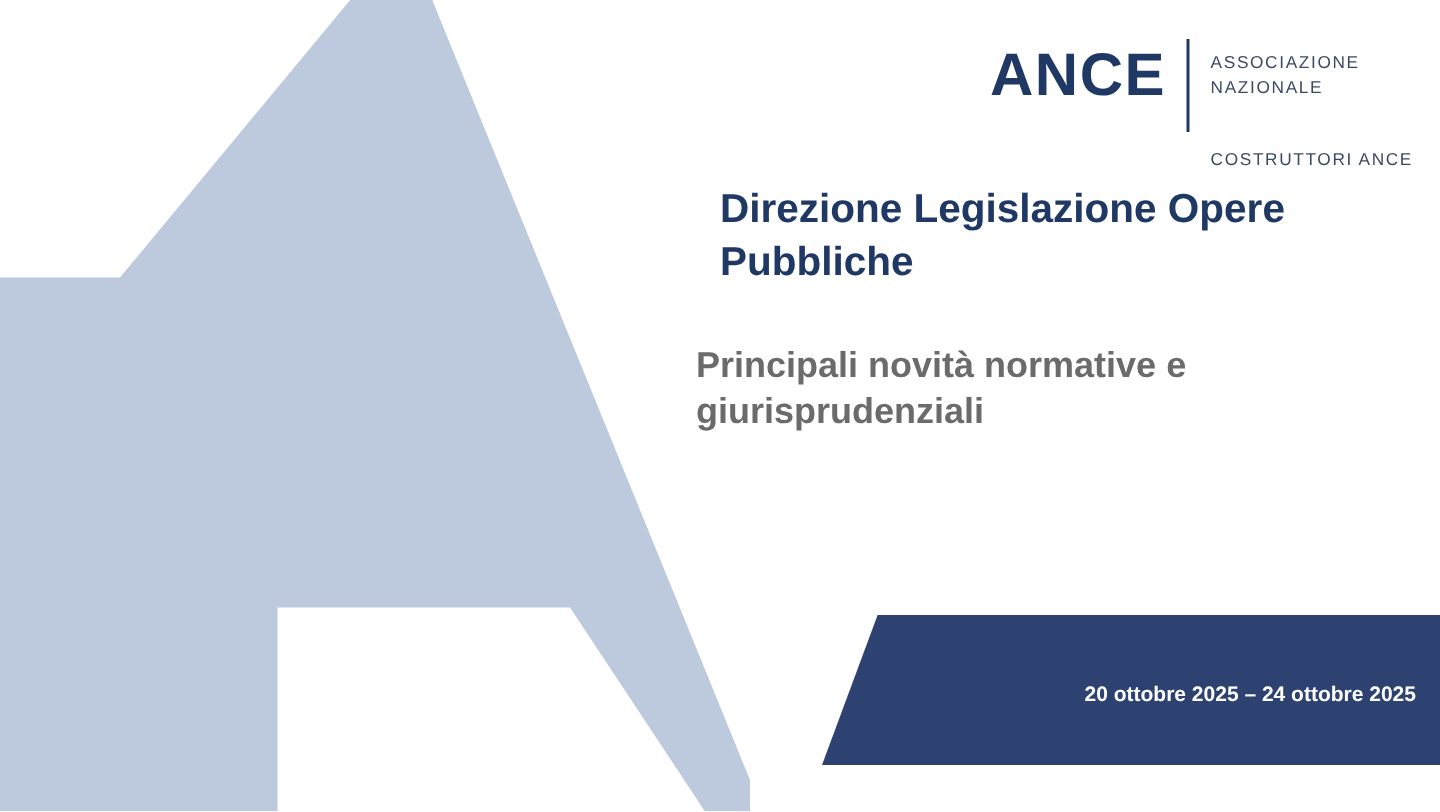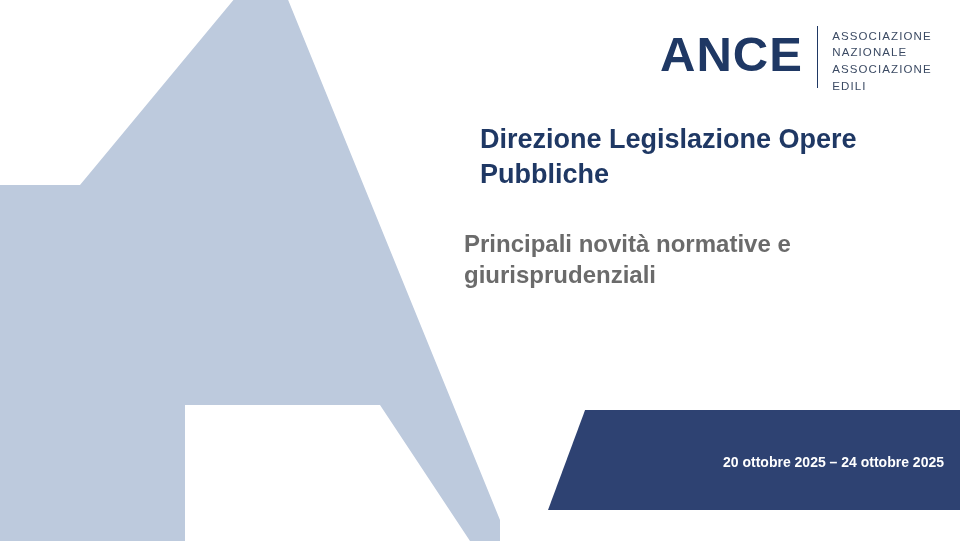--- a/index.html
+++ b/index.html
@@ -31,40 +31,41 @@
   
   .logo-block {
     position: absolute;
     left: 660px;
     top: 26px;
     display: flex;
     align-items: stretch;
     height: 62px;
   }
   .logo-mark {
-    font-size: 49px;
+    font-size: 40px;
     font-weight: bold;
     letter-spacing: 1px;
     color: #1f3864;
     line-height: 1;
     padding-right: 14px;
     display: flex;
     align-items: flex-start;
     padding-top: 4px;
   }
   .logo-divider {
     width: 2px;
     background: #1f3864;
     margin-right: 14px;
   }
   .logo-text {
     display: flex;
     flex-direction: column;
-    justify-content: center;
+    justify-content: flex-start;
     padding-top: 8px;
+    gap: 32px;
   }
   .logo-text span {
     font-size: 11.5px;
     letter-spacing: 1.1px;
     color: #3b4a63;
     line-height: 1.45;
   }
 
   
   .title-main {
@@ -119,21 +120,21 @@
 
   <svg class="bg-shape" viewBox="0 0 500 541" preserveAspectRatio="none">
     <polygon points="250,-20 80,185 0,185 0,541 185,541 185,405 380,405 470,541 500,541 500,520 280,-20" fill="#bdcadd"></polygon>
   </svg>
 
   <div class="logo-block">
     <div class="logo-mark">ANCE</div>
     <div class="logo-divider"></div>
     <div class="logo-text">
       <span>ASSOCIAZIONE NAZIONALE</span>
-      <span>ASSOCIAZIONE EDILI</span>
+      <span>COSTRUTTORI ANCE</span>
     </div>
   </div>
 
   <div class="title-main">Direzione Legislazione Opere Pubbliche</div>
 
   <div class="title-sub">Principali novità normative e giurisprudenziali</div>
 
   <div class="date-banner">
     <div class="shape"></div>
     <div class="date-text">20 ottobre 2025 – 24 ottobre 2025</div>

